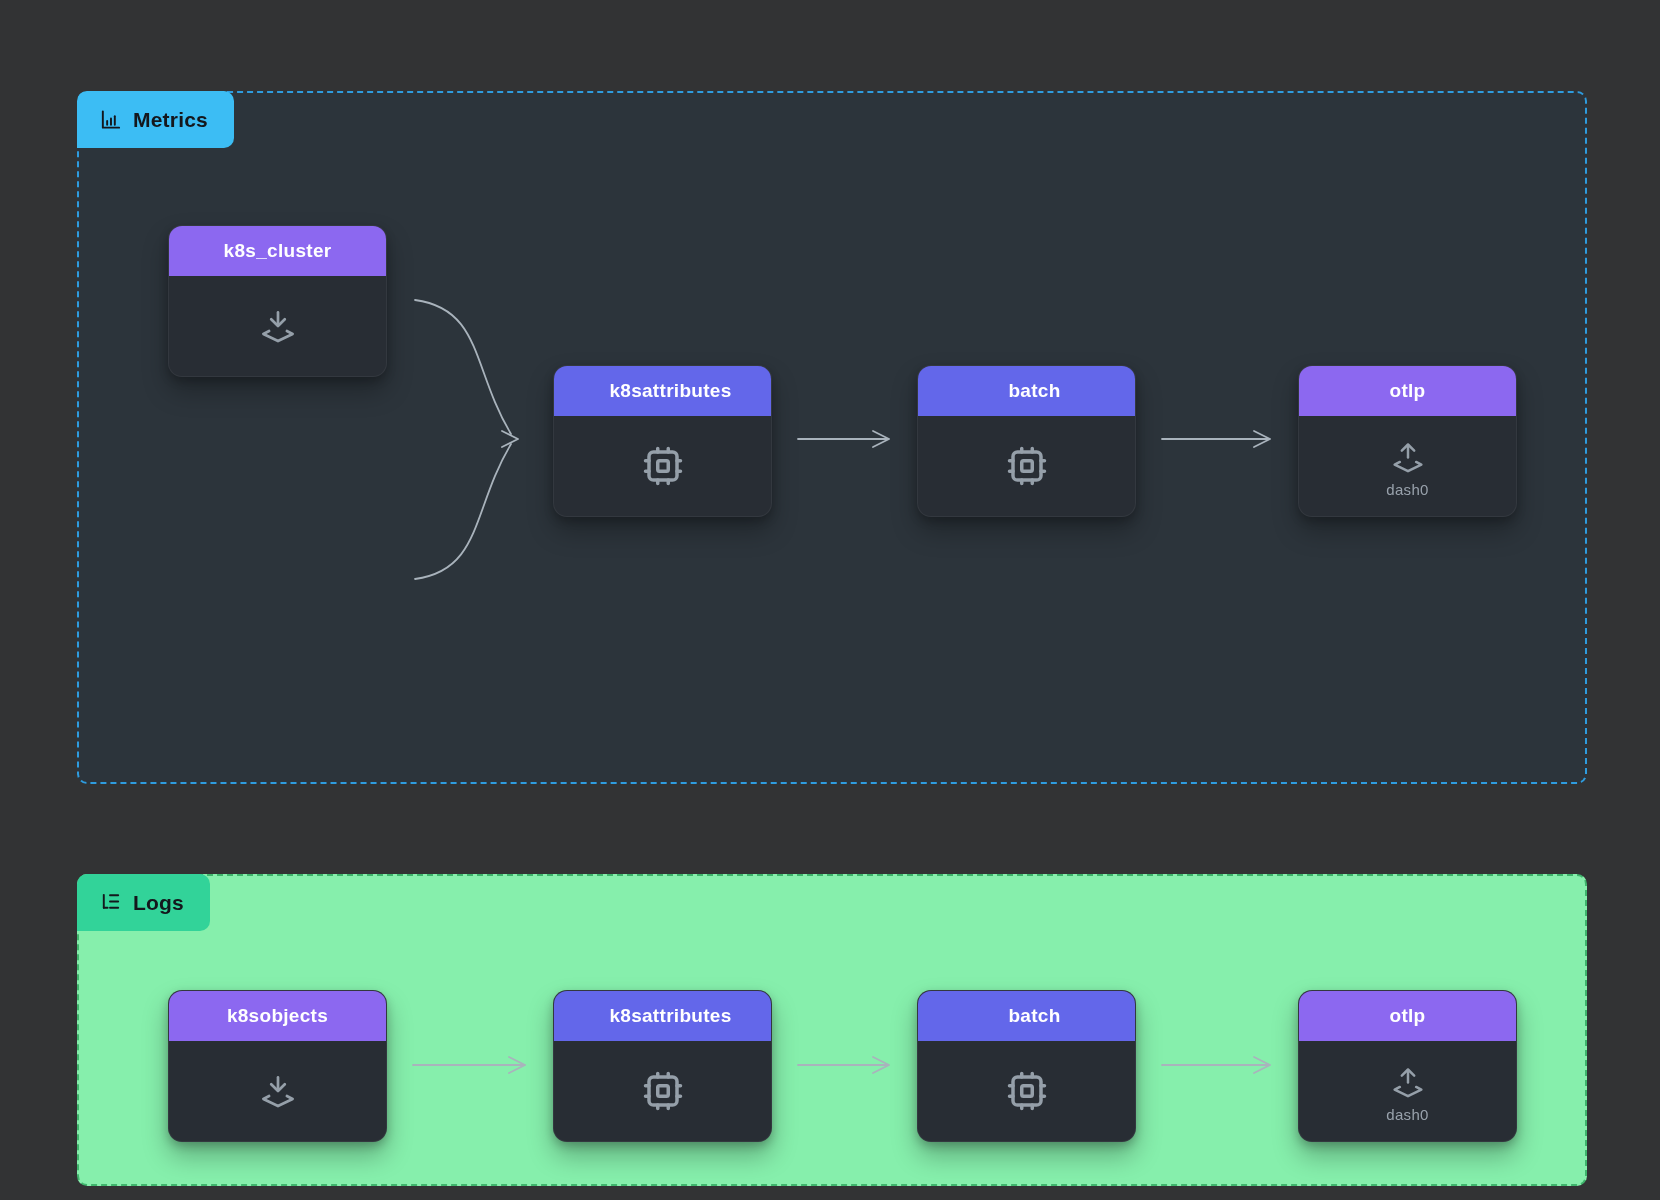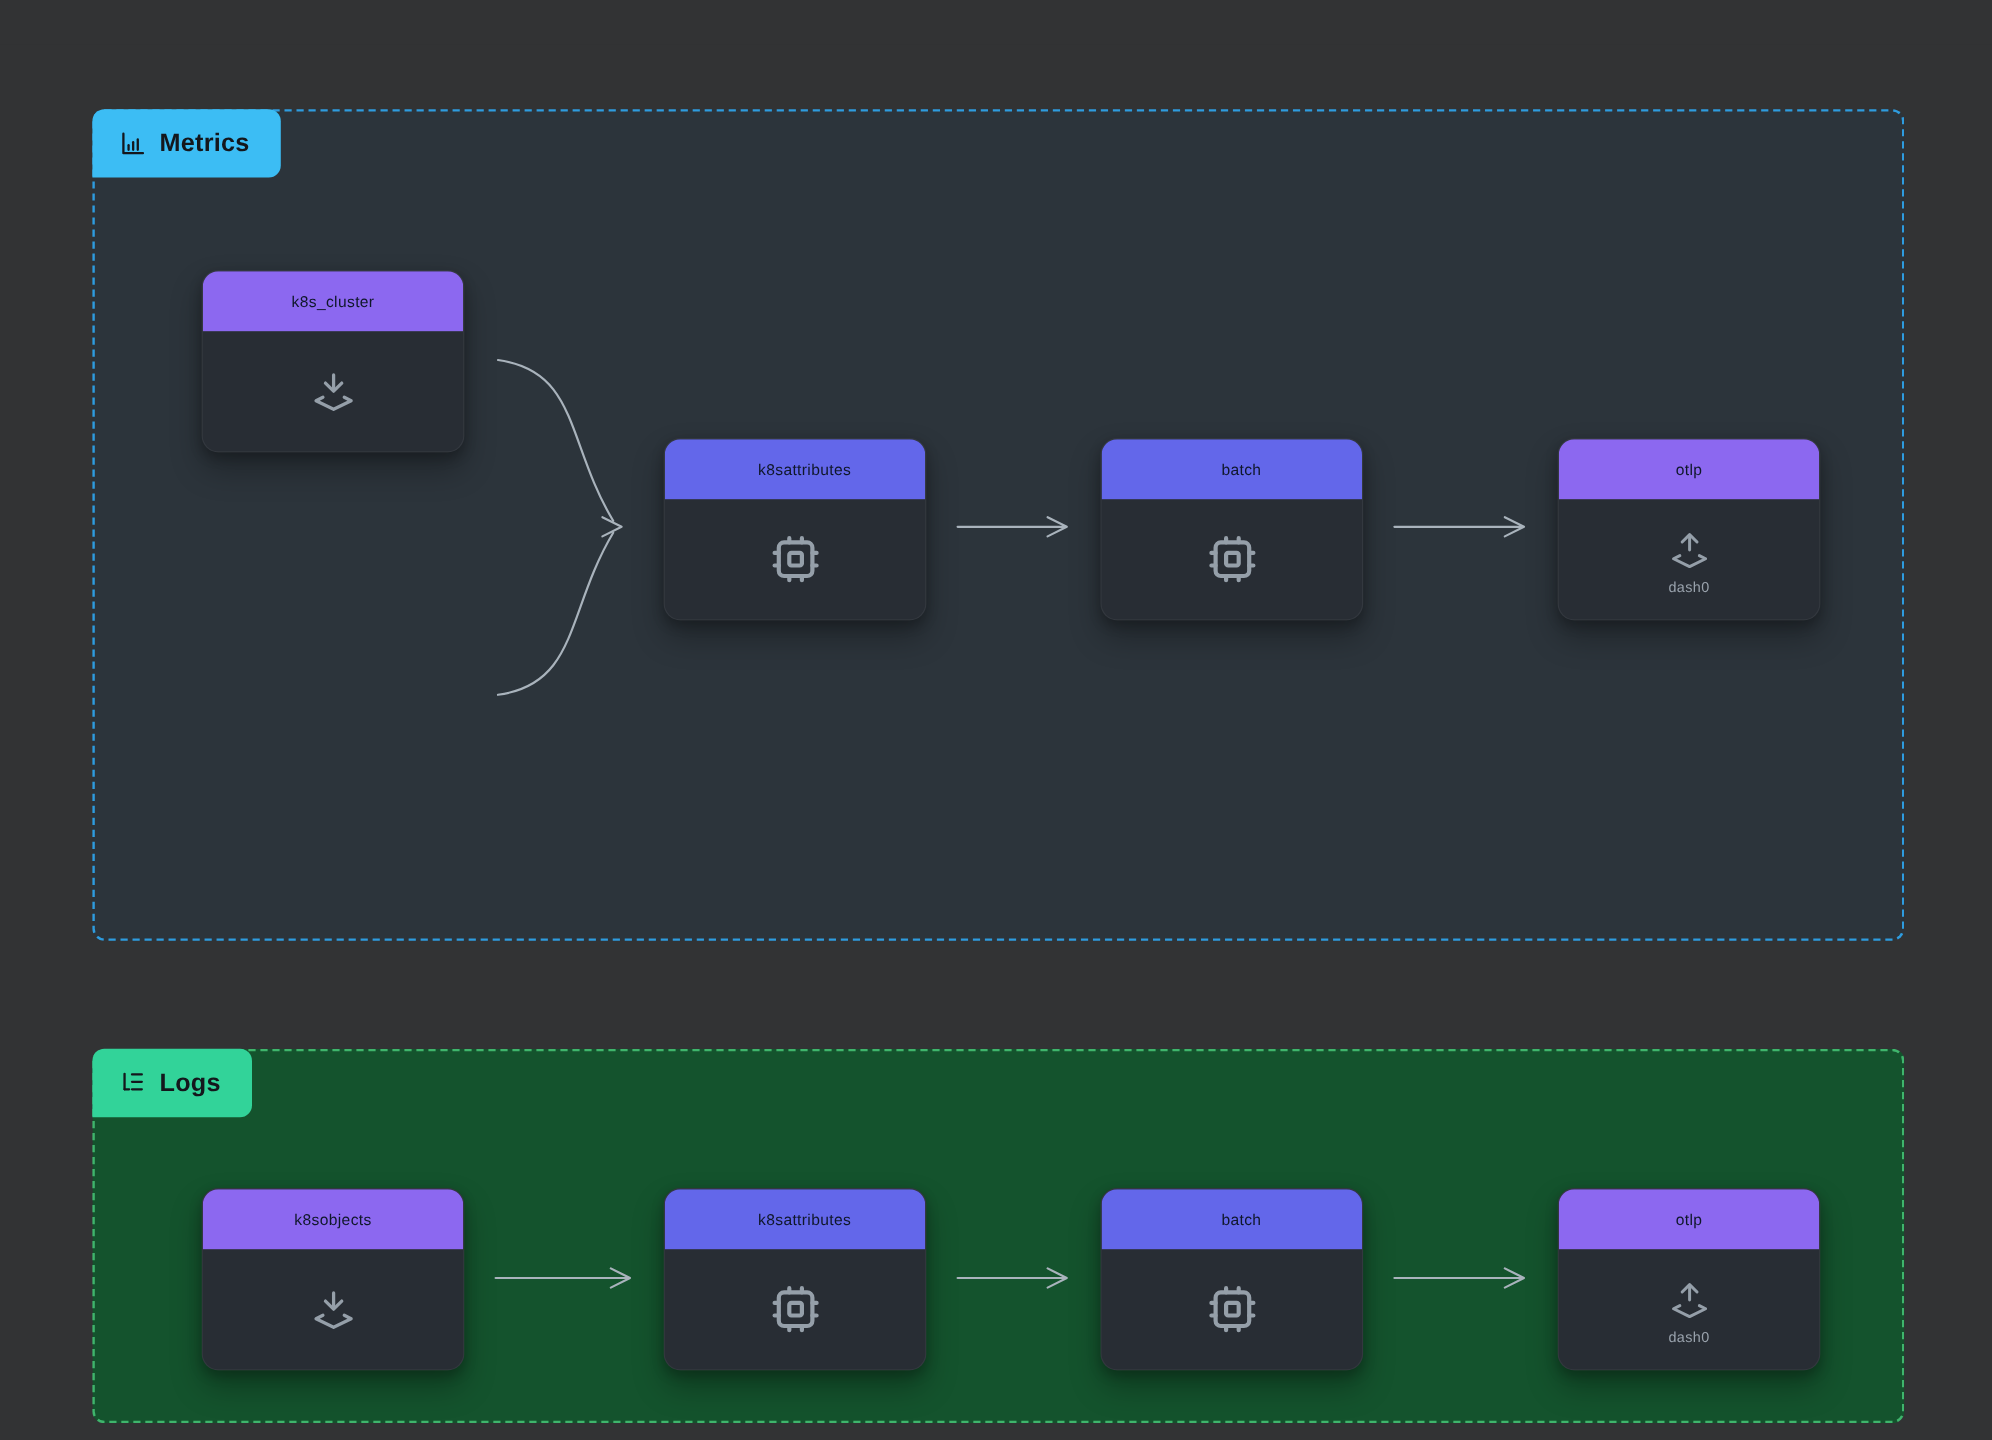--- a/index.html
+++ b/index.html
@@ -11,21 +11,21 @@
     -webkit-font-smoothing:antialiased;
   }
   
   .group{position:absolute;border-radius:10px;z-index:1;}
   .group-metrics{
     left:77px;top:54px;width:1506px;height:689px;
     background:#2c343b;border:2px dashed #2e9cdf;
   }
   .group-logs{
     left:77px;top:837px;width:1506px;height:308px;
-    background:#14532d;border:2px dashed #3fb56c;
+    background:#86efac;border:2px dashed #3fb56c;
   }
   .group-badge{
     position:absolute;left:-2px;top:-2px;height:57px;
     display:flex;align-items:center;gap:11px;
     padding:0 26px 0 22px;
     border-radius:10px 10px 10px 0;
     color:#14171c;font-size:21px;font-weight:700;letter-spacing:.2px;
   }
   .badge-metrics{background:#3cbdf4;}
   .badge-logs{background:#32d399;}
@@ -37,29 +37,29 @@
     background:#282d34;z-index:3;overflow:hidden;
     border:1px solid rgba(255,255,255,.055);
     box-shadow:0 14px 26px rgba(0,0,0,.28),0 4px 10px rgba(0,0,0,.22);
     cursor:pointer;
   }
   .node-header{
     height:50px;display:flex;align-items:center;justify-content:center;
   }
   .hdr-receiver,.hdr-exporter{background:#8c68f0;}
   .hdr-processor{background:#6367ea;padding-left:16px;}
-  .node-title{color:#0f172a;font-size:13px;font-weight:400;letter-spacing:.3px;}
+  .node-title{color:#ffffff;font-size:19px;font-weight:700;letter-spacing:.3px;}
   .node-body{
     height:99px;display:flex;flex-direction:column;align-items:center;
     justify-content:center;gap:5px;
   }
   .node-icon{stroke:#959fa9;fill:none;stroke-linecap:round;stroke-linejoin:round;}
   .icon-io{width:46px;height:46px;stroke-width:2.6;}
   .icon-cpu{width:42px;height:42px;stroke-width:2;}
-  .node-sublabel{color:#99a2ac;font-size:12px;letter-spacing:.3px;}
+  .node-sublabel{color:#99a2ac;font-size:15px;letter-spacing:.3px;}
   
   .edges{position:absolute;left:0;top:0;z-index:2;pointer-events:none;}
   .edge{stroke:#a9b3bc;stroke-width:1.8;fill:none;stroke-linecap:round;stroke-linejoin:round;}
 </style>
 </head>
 <body>
 
 <svg width="0" height="0" style="position:absolute">
   <defs>
     <symbol id="icon-inbox-down" viewBox="0 0 44 44">

